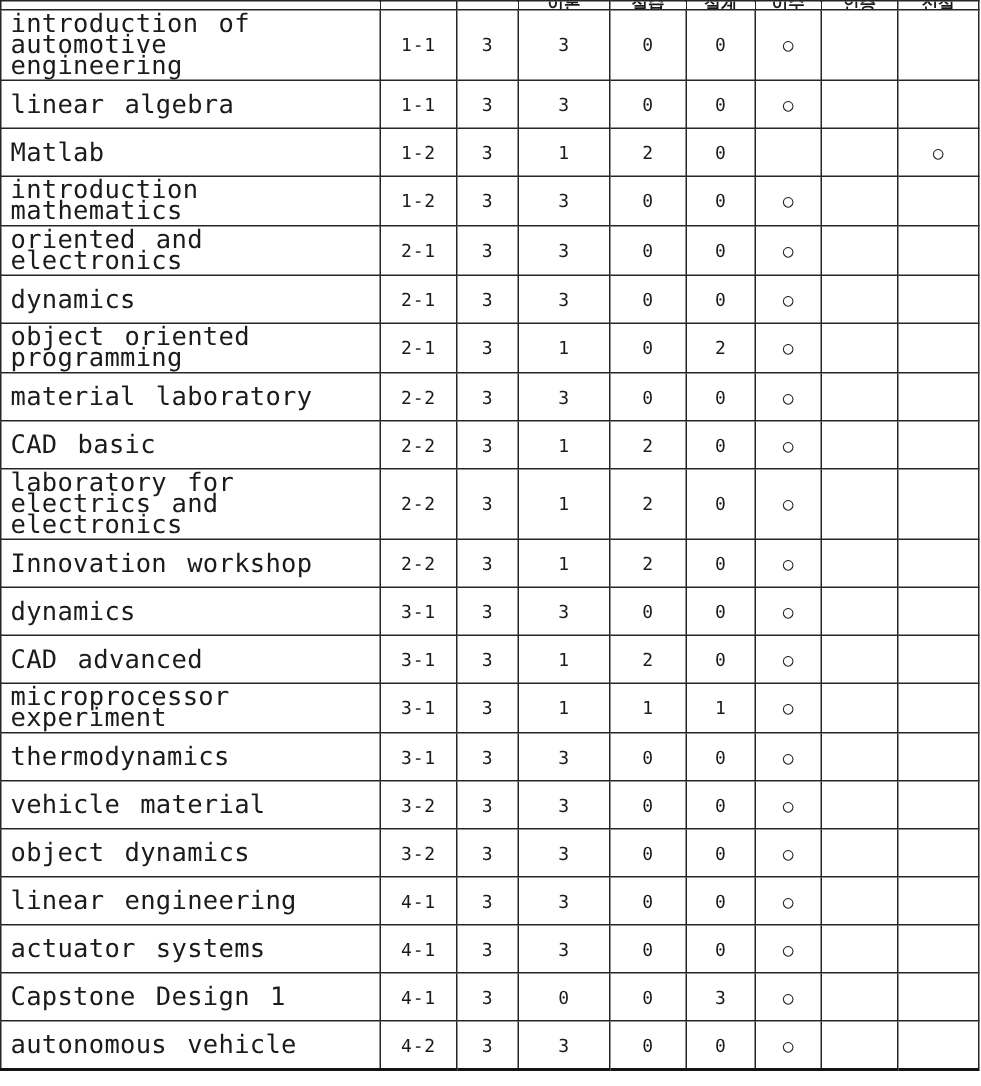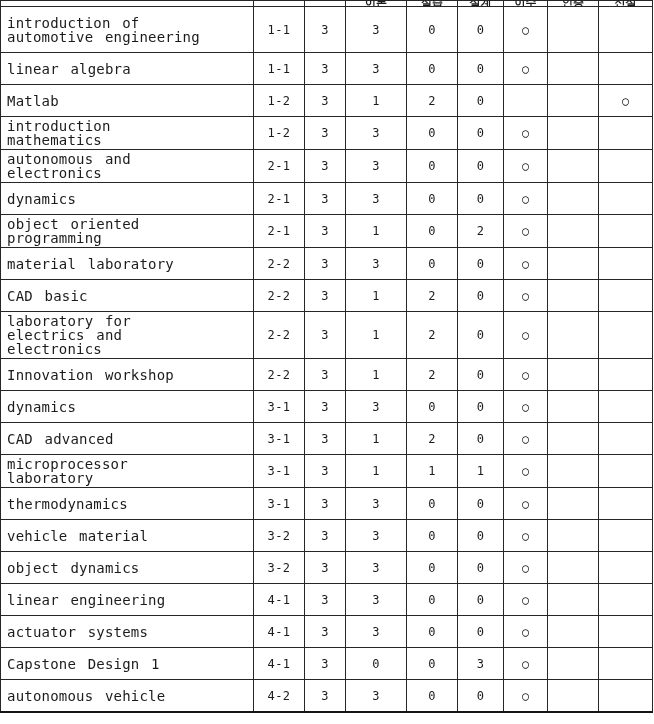--- a/index.html
+++ b/index.html
@@ -50,21 +50,21 @@
   }
   tbody td {
     height: 27px;
     font-size: 12px;
     text-align: center;
     letter-spacing: 0.5px;
   }
   tbody td.name {
     text-align: left;
     padding: 2px 40px 2px 6px;
-    font-size: 14px;
+    font-size: 17px;
     line-height: 14px;
     letter-spacing: 0.2px;
     word-spacing: 3px;
     white-space: normal;
   }
   tbody tr.tall td { height: 41px; }
   tbody tr:last-child td { border-bottom: 2px solid #141414; }
   tbody td.mark { font-size: 12px; letter-spacing: 0; }
 </style>
 </head>
@@ -153,21 +153,21 @@
           <td>1-2</td>
           <td>3</td>
           <td>3</td>
           <td>0</td>
           <td>0</td>
           <td class="mark">○</td>
           <td class="mark"></td>
           <td class="mark"></td>
         </tr>
         <tr>
-          <td class="name">autonomous and electronics</td>
+          <td class="name">oriented and electronics</td>
           <td>2-1</td>
           <td>3</td>
           <td>3</td>
           <td>0</td>
           <td>0</td>
           <td class="mark">○</td>
           <td class="mark"></td>
           <td class="mark"></td>
         </tr>
         <tr>
@@ -252,21 +252,21 @@
           <td>3-1</td>
           <td>3</td>
           <td>1</td>
           <td>2</td>
           <td>0</td>
           <td class="mark">○</td>
           <td class="mark"></td>
           <td class="mark"></td>
         </tr>
         <tr>
-          <td class="name">microprocessor laboratory</td>
+          <td class="name">microprocessor experiment</td>
           <td>3-1</td>
           <td>3</td>
           <td>1</td>
           <td>1</td>
           <td>1</td>
           <td class="mark">○</td>
           <td class="mark"></td>
           <td class="mark"></td>
         </tr>
         <tr>

